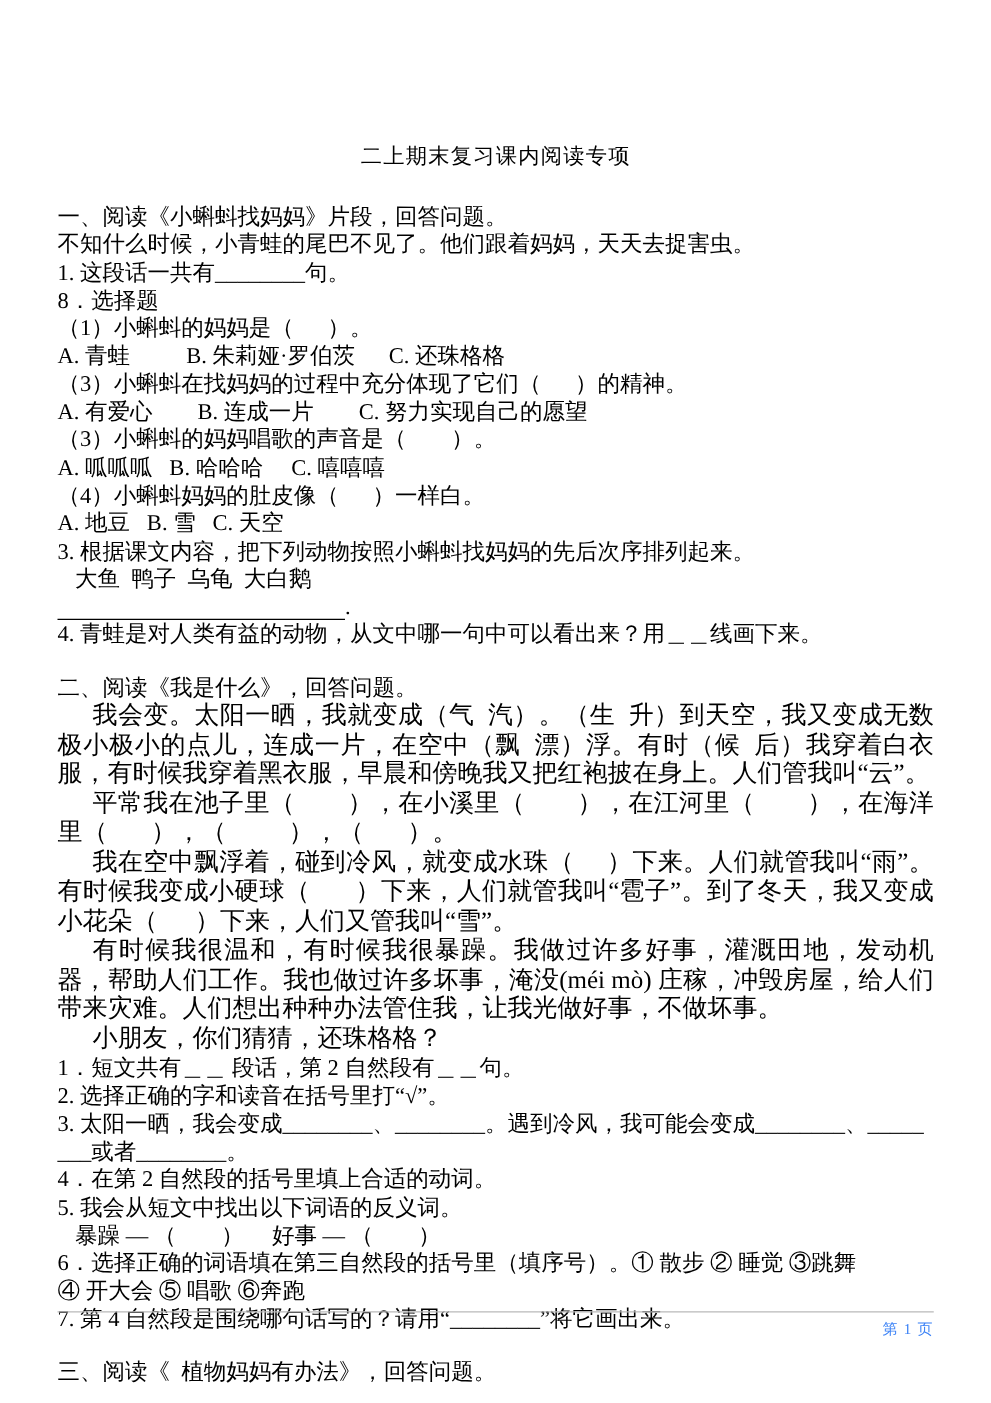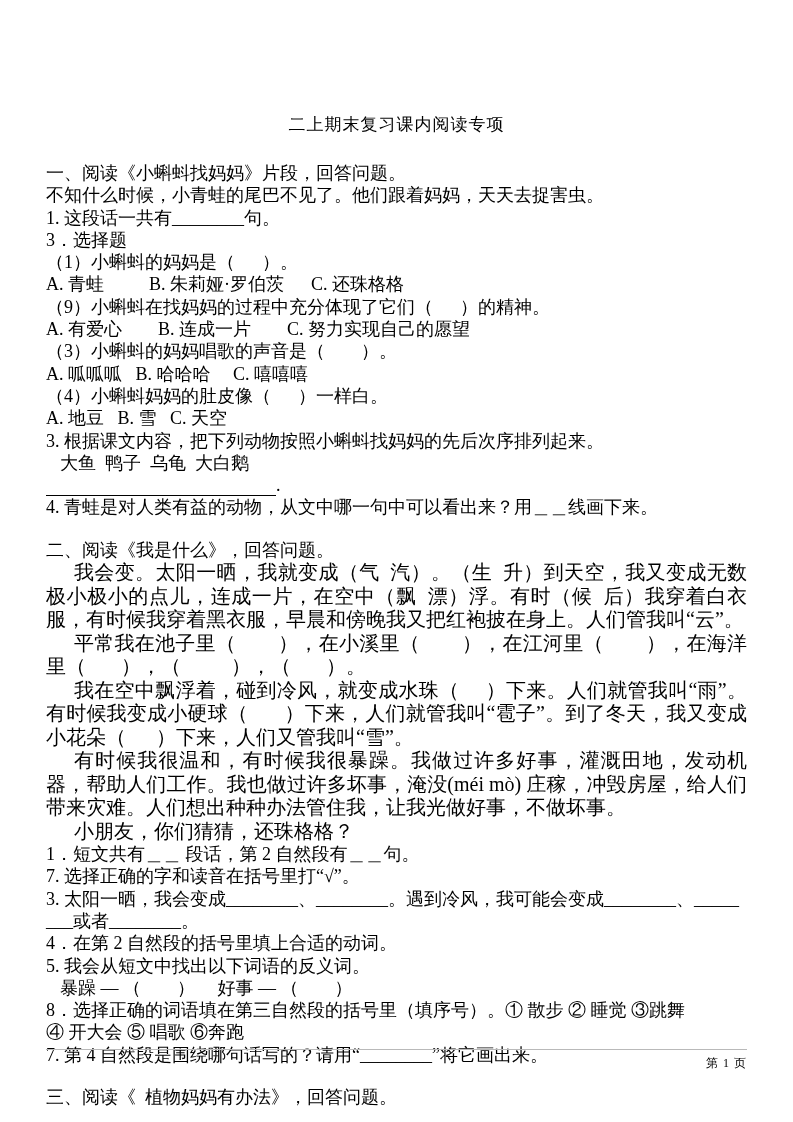--- a/index.html
+++ b/index.html
@@ -57,21 +57,21 @@
     border-bottom: 1px solid #000;
     width: 230px;
     height: 15px;
     vertical-align: bottom;
   }
   .footer {
     position: absolute;
     right: 46px;
     bottom: 50px;
     font-size: 12px;
-    color: #000000;
+    color: #3b82f6;
     letter-spacing: 1px;
   }
   .footer-rule {
     position: absolute;
     left: 46px;
     right: 46px;
     bottom: 72px;
     border-top: 1px solid #b9b9b9;
     height: 0;
   }
@@ -80,49 +80,49 @@
 <body>
 
 <div class="page">
 
   <h1 class="doc-title">二上期末复习课内阅读专项</h1>
 
   <div class="section gap-top-26">
     <p class="line">一、阅读《小蝌蚪找妈妈》片段，回答问题。</p>
     <p class="line">不知什么时候，小青蛙的尾巴不见了。他们跟着妈妈，天天去捉害虫。</p>
     <p class="line">1. 这段话一共有________句。</p>
-    <p class="line">3．选择题</p>
+    <p class="line">8．选择题</p>
     <p class="line">（1）小蝌蚪的妈妈是（      ）。</p>
     <p class="line">A. 青蛙          B. 朱莉娅·罗伯茨      C. 还珠格格</p>
-    <p class="line">（9）小蝌蚪在找妈妈的过程中充分体现了它们（      ）的精神。</p>
+    <p class="line">（3）小蝌蚪在找妈妈的过程中充分体现了它们（      ）的精神。</p>
     <p class="line">A. 有爱心        B. 连成一片        C. 努力实现自己的愿望</p>
     <p class="line">（3）小蝌蚪的妈妈唱歌的声音是（        ）。</p>
     <p class="line">A. 呱呱呱   B. 哈哈哈     C. 嘻嘻嘻</p>
     <p class="line">（4）小蝌蚪妈妈的肚皮像（      ）一样白。</p>
     <p class="line">A. 地豆   B. 雪   C. 天空</p>
     <p class="line">3. 根据课文内容，把下列动物按照小蝌蚪找妈妈的先后次序排列起来。</p>
     <p class="line indent1">大鱼  鸭子  乌龟  大白鹅</p>
     <p class="line"><span class="blank-long"></span><span>.</span></p>
     <p class="line">4. 青蛙是对人类有益的动物，从文中哪一句中可以看出来？用＿＿线画下来。</p>
   </div>
 
   <div class="section gap-top-20">
     <p class="line">二、阅读《我是什么》，回答问题。</p>
     <p class="para indent2 gap-top-10">我会变。太阳一晒，我就变成（气  汽）。（生  升）到天空，我又变成无数极小极小的点儿，连成一片，在空中（飘  漂）浮。有时（候  后）我穿着白衣服，有时候我穿着黑衣服，早晨和傍晚我又把红袍披在身上。人们管我叫“云”。</p>
     <p class="para indent2">平常我在池子里（        ），在小溪里（        ），在江河里（        ），在海洋里（       ），（          ），（       ）。</p>
     <p class="para indent2">我在空中飘浮着，碰到冷风，就变成水珠（     ）下来。人们就管我叫“雨”。有时候我变成小硬球（       ）下来，人们就管我叫“雹子”。到了冬天，我又变成小花朵（      ）下来，人们又管我叫“雪”。</p>
     <p class="para indent2">有时候我很温和，有时候我很暴躁。我做过许多好事，灌溉田地，发动机器，帮助人们工作。我也做过许多坏事，淹没(méi mò) 庄稼，冲毁房屋，给人们带来灾难。人们想出种种办法管住我，让我光做好事，不做坏事。</p>
     <p class="para indent2">小朋友，你们猜猜，还珠格格？</p>
     <p class="line">1．短文共有＿＿ 段话，第 2 自然段有＿＿句。</p>
-    <p class="line">7. 选择正确的字和读音在括号里打“√”。</p>
+    <p class="line">2. 选择正确的字和读音在括号里打“√”。</p>
     <p class="line">3. 太阳一晒，我会变成________、________。遇到冷风，我可能会变成________、________或者________。</p>
     <p class="line">4．在第 2 自然段的括号里填上合适的动词。</p>
     <p class="line">5. 我会从短文中找出以下词语的反义词。</p>
     <p class="line indent1">暴躁 — （        ）     好事 — （        ）</p>
-    <p class="line">8．选择正确的词语填在第三自然段的括号里（填序号）。① 散步 ② 睡觉 ③跳舞</p>
+    <p class="line">6．选择正确的词语填在第三自然段的括号里（填序号）。① 散步 ② 睡觉 ③跳舞</p>
     <p class="line">④ 开大会 ⑤ 唱歌 ⑥奔跑</p>
     <p class="line">7. 第 4 自然段是围绕哪句话写的？请用“________”将它画出来。</p>
   </div>
 
   <div class="section gap-top-20">
     <p class="line">三、阅读《  植物妈妈有办法》，回答问题。</p>
   </div>
 
   <div class="footer-rule"></div>
   <div class="footer">第 1 页</div>

